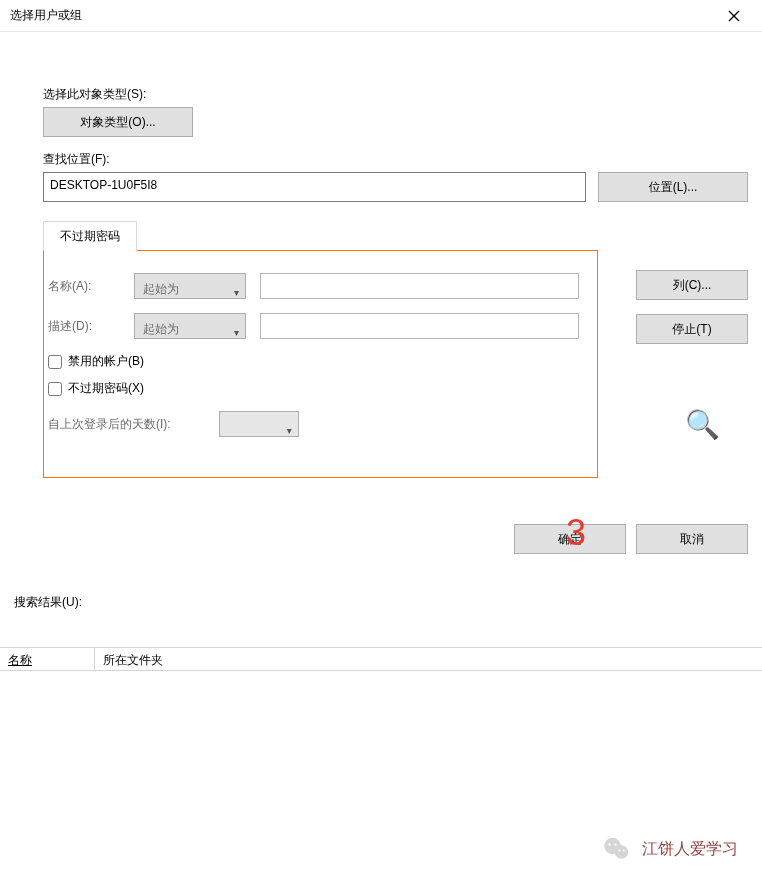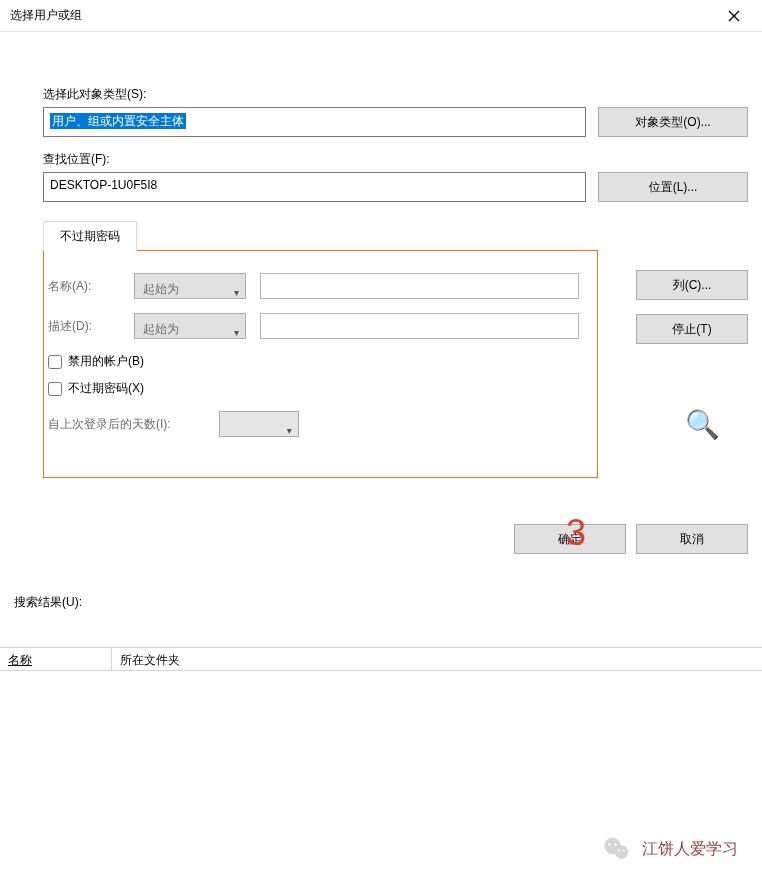--- a/index.html
+++ b/index.html
@@ -127,21 +127,21 @@
   border-top: 1px solid #d4d4d4;
   border-bottom: 1px solid #d4d4d4;
   height: 24px;
 }
 .col-head {
   border-right: 1px solid #d4d4d4;
   padding: 4px 8px;
   font-size:12px;
   background:#fff;
 }
-.col-head.c1 { width: 112px; text-decoration: underline; }
+.col-head.c1 { width: 95px; text-decoration: underline; }
 .col-head.c2 { flex:1; border-right:none; }
 .watermark {
   position:absolute;
   right: 24px; bottom: 22px;
   display:flex; align-items:center; gap:10px;
   color:#7f1d1d;
   font-size: 16px;
   opacity: 0.85;
 }
 .wechat-icon {
@@ -160,23 +160,20 @@
       <svg width="12" height="12" viewBox="0 0 12 12">
           <path d="M1 1 L11 11 M11 1 L1 11" stroke="#000" stroke-width="1.4" fill="none"></path>
         </svg>
     </div>
   </div>
 
   <div class="content">
 
     <div class="section-label">选择此对象类型(S):</div>
     <div class="row2">
-      <div class="ro-box">
-        <span class="selected-text">用户、组或内置安全主体</span>
-      </div>
       <button class="btn">
         <span>对象类型(O)...</span>
       </button>
     </div>
 
     <div class="section-label" style="margin-top:14px">查找位置(F):</div>
     <div class="row2">
       <div class="ro-box gray">
         <span>DESKTOP-1U0F5I8</span>
       </div>

